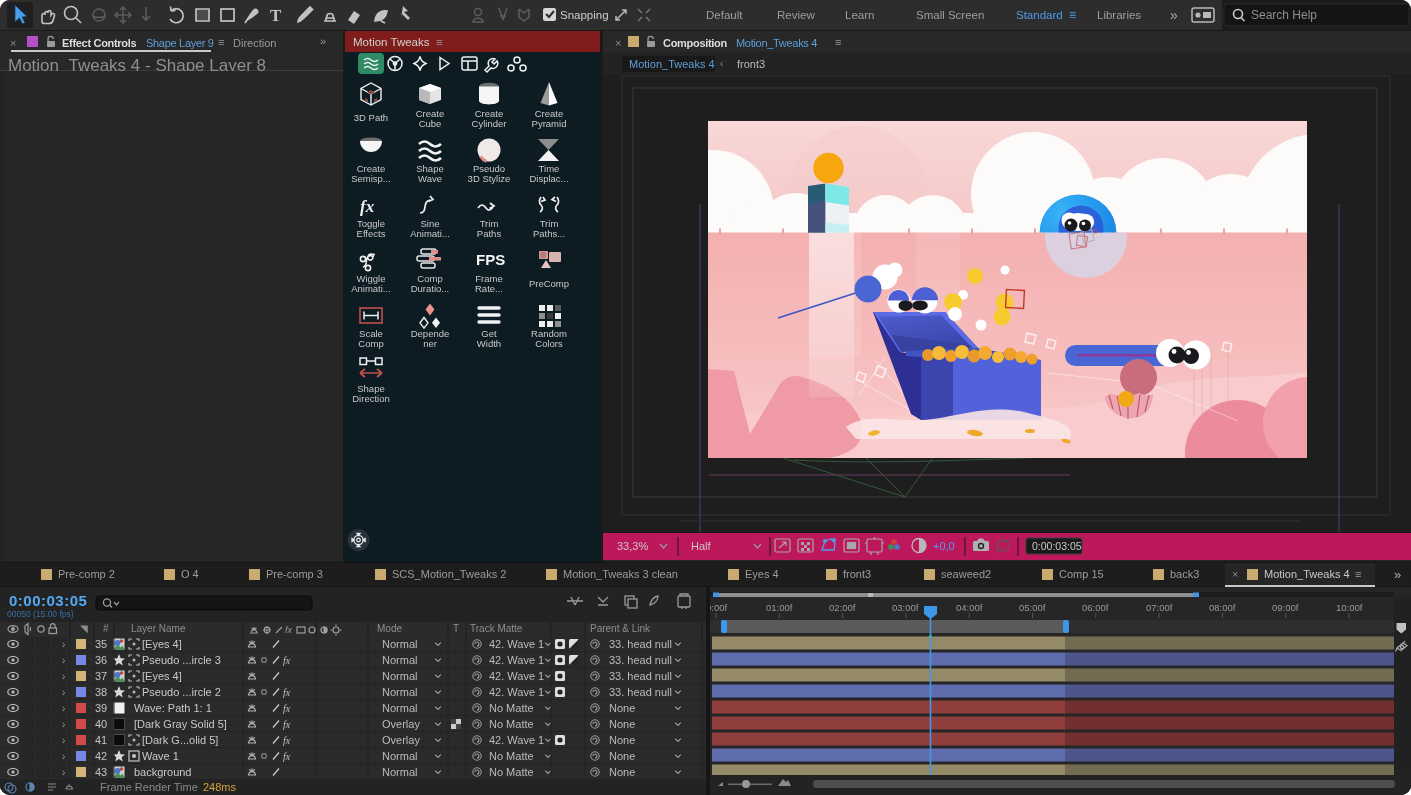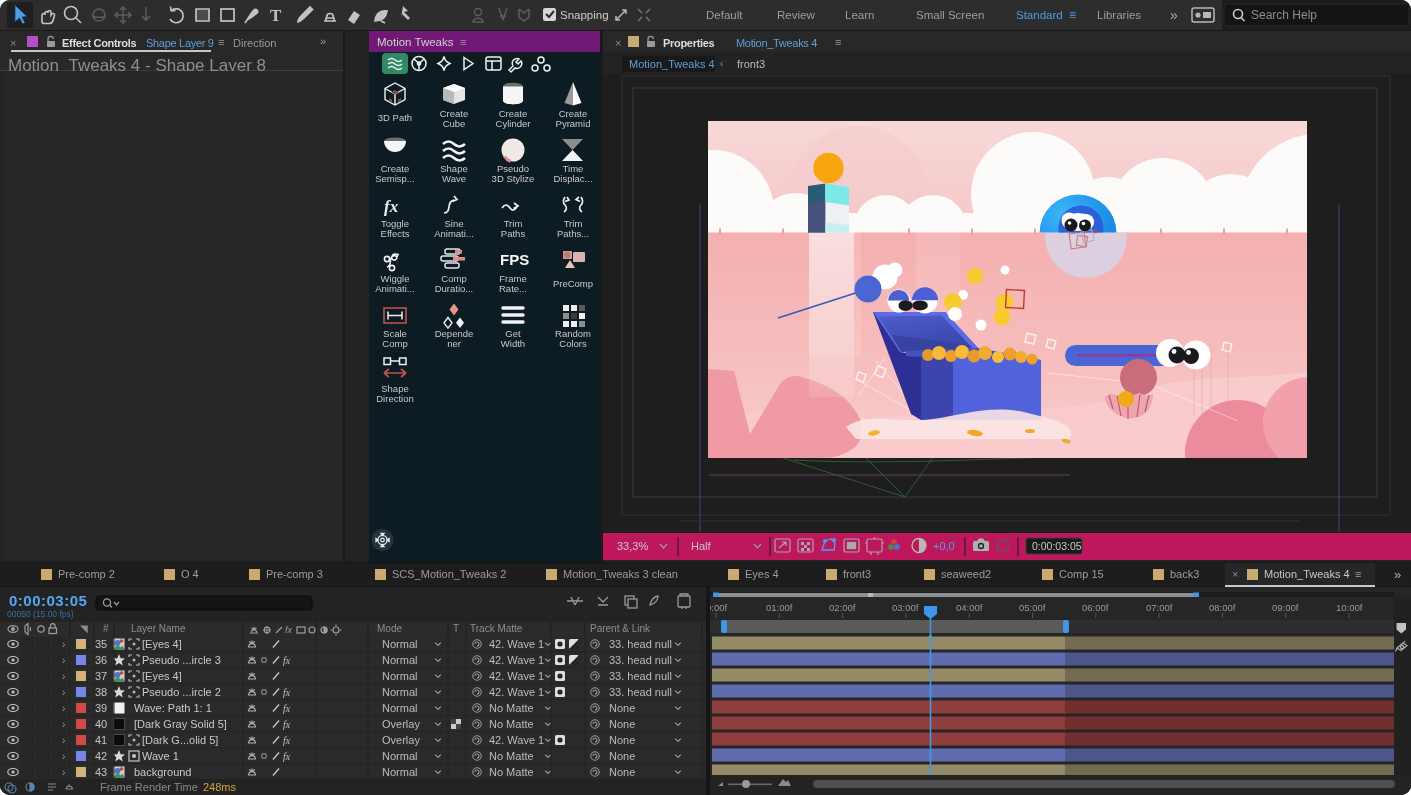--- a/index.html
+++ b/index.html
@@ -82,21 +82,21 @@
   <div class="txt" style="left:146px;top:6px;font-size:11px;color:#5f9fd8;letter-spacing:-0.3px;">Shape Layer 9</div>
   <div class="txt" style="left:218px;top:5px;font-size:11px;color:#9a9a9a;">≡</div>
   <div class="abs" style="left:11px;top:19px;width:200px;height:2px;background:#c8c8c8;"></div>
   <div class="txt" style="left:233px;top:6px;font-size:11px;color:#9a9a9a;">Direction</div>
   <div class="txt" style="left:320px;top:4px;font-size:11px;color:#9a9a9a;">»</div>
   <div class="abs" style="left:0;top:21px;width:343px;height:18px;background:#282828;border-bottom:1px solid #3c3c3c;"></div>
   <div class="txt" style="left:8px;top:25px;font-size:17px;color:#8f8f8f;">Motion_Tweaks 4 - Shape Layer 8</div>
   <div class="abs" style="left:4px;top:40px;width:339px;height:491px;background:#262626;"></div>
 </div>
 
-<div class="abs" id="mtpanel" style="left:345px;top:31px;width:255px;height:531px;background:#701a75;margin-left:24px;">
+<div class="abs" id="mtpanel" style="left:345px;top:31px;width:255px;height:531px;background:#7f1d1d;">
   <div class="txt" style="left:8px;top:5px;font-size:11.5px;color:#d0d0d0;">Motion Tweaks&nbsp; <span style="color:#9a9a9a;font-weight:normal;">≡</span></div>
   <div class="abs" id="mtbody" style="left:0;top:21px;width:255px;height:510px;background:#0d1b22;">
   <svg width="255" height="510" style="position:absolute;left:0;top:0;">
    <rect x="13" y="1" width="26" height="21" rx="4" fill="#2e8b66"></rect>
    <g stroke="#eef2f2" stroke-width="1.5" fill="none">
     <path d="M19,8 q3.5,-3 7,0 t7,0 M19,12 q3.5,-3 7,0 t7,0 M19,16 q3.5,-3 7,0 t7,0"></path>
     <circle cx="50" cy="11.5" r="7"></circle>
             <circle cx="50" cy="11.5" r="1.6"></circle>
             <path d="M50,11.5 L45.2,7.2 M50,11.5 L54.8,7.2 M50,11.5 V18.2"></path>
     <path d="M75,4.5 c1,4 2,5 6,7 c-4,2 -5,3 -6,7 c-1,-4 -2,-5 -6,-7 c4,-2 5,-3 6,-7 z"></path>
@@ -256,21 +256,21 @@
 </div>
 
 <div class="abs" id="comppanel" style="left:603px;top:31px;width:808px;height:531px;background:#232323;">
   <div class="abs" style="left:0;top:0;width:808px;height:21px;background:#282828;"></div>
   <div class="txt" style="left:12px;top:6px;font-size:11px;color:#8a8a8a;">×</div>
   <div class="abs" style="left:25px;top:5px;width:11px;height:11px;background:#c9aa70;"></div>
   <svg class="abs" style="left:42px;top:4px;" width="12" height="13">
         <path d="M3,6 v-2 a2.6,2.6 0 0 1 5.2,0" fill="none" stroke="#9a9a9a" stroke-width="1.3"></path>
         <rect x="2" y="6" width="8" height="6" rx="1" fill="#9a9a9a"></rect>
       </svg>
-  <div class="txt" style="left:60px;top:6px;font-size:11px;color:#dedede;font-weight:bold;letter-spacing:-0.3px;">Properties</div>
+  <div class="txt" style="left:60px;top:6px;font-size:11px;color:#dedede;font-weight:bold;letter-spacing:-0.3px;">Composition</div>
   <div class="txt" style="left:133px;top:6px;font-size:11px;color:#5f9fd8;letter-spacing:-0.3px;">Motion_Tweaks 4</div>
   <div class="txt" style="left:232px;top:5px;font-size:11px;color:#9a9a9a;">≡</div>
 
   <div class="abs" style="left:0;top:21px;width:808px;height:22px;background:#232323;"></div>
   <div class="abs" style="left:19px;top:25px;width:93px;height:16px;background:#191919;"></div>
   <div class="txt" style="left:26px;top:27px;font-size:11px;color:#5f9fd8;">Motion_Tweaks 4</div>
   <div class="txt" style="left:117px;top:27px;font-size:10px;color:#8a8a8a;">‹</div>
   <div class="txt" style="left:134px;top:27px;font-size:11px;color:#b8b8b8;">front3</div>
 
   <div class="abs" id="pasteboard" style="left:0;top:43px;width:808px;height:458px;background:#1e1e1e;"></div>

